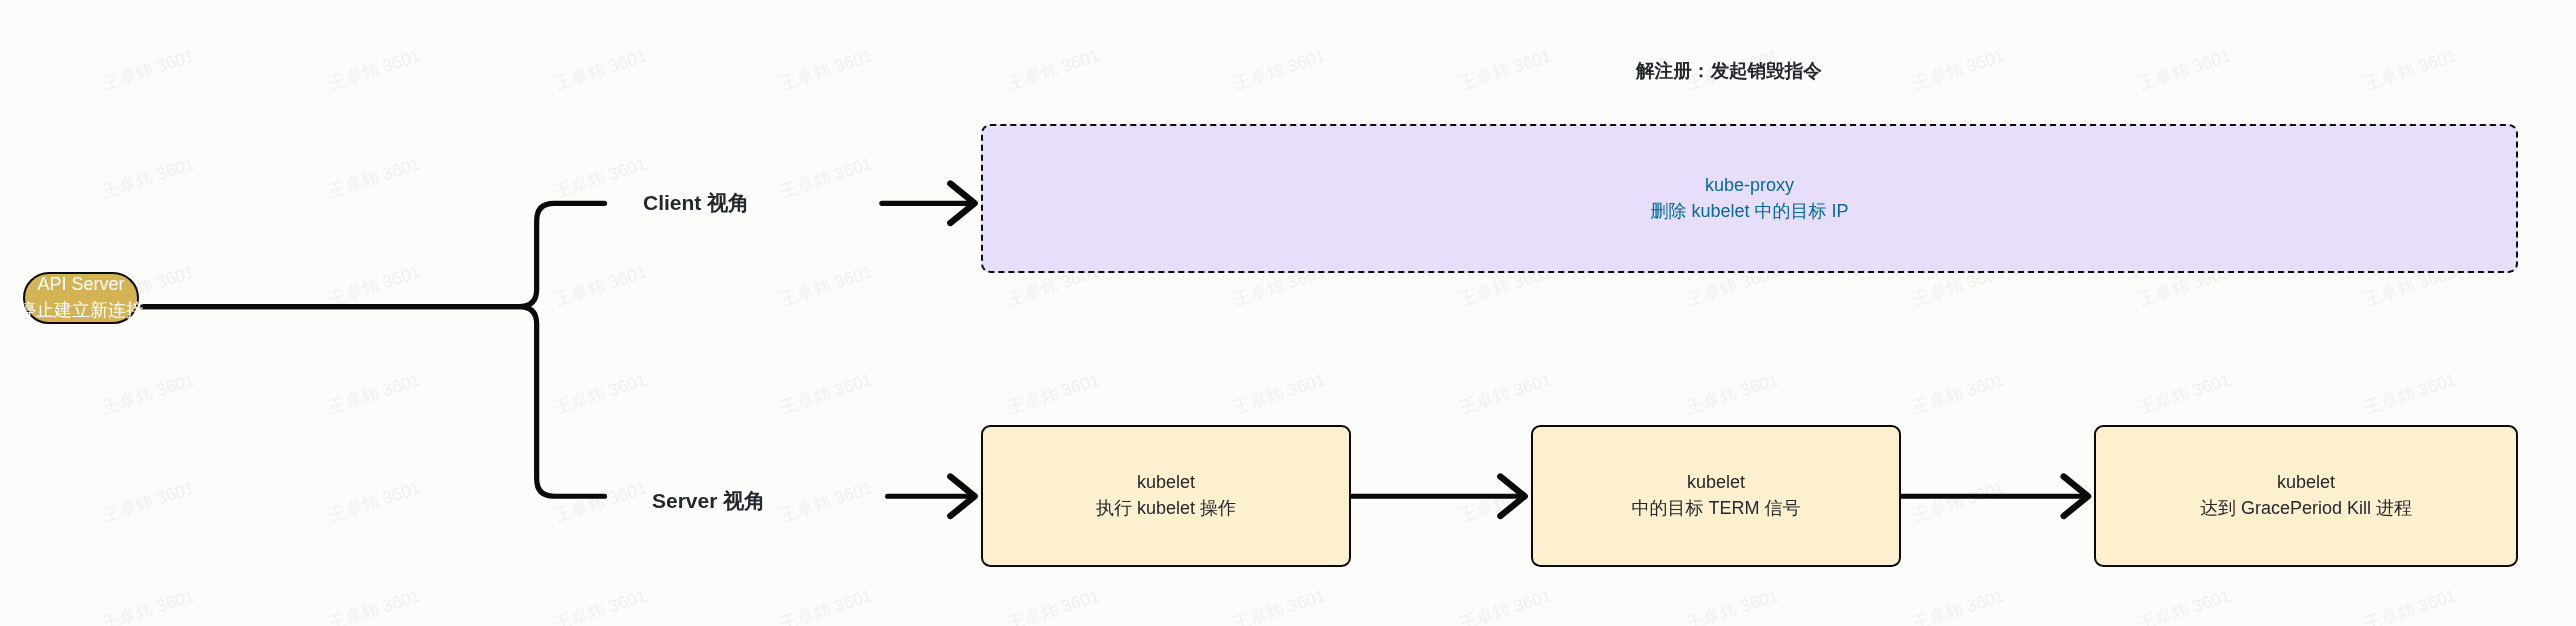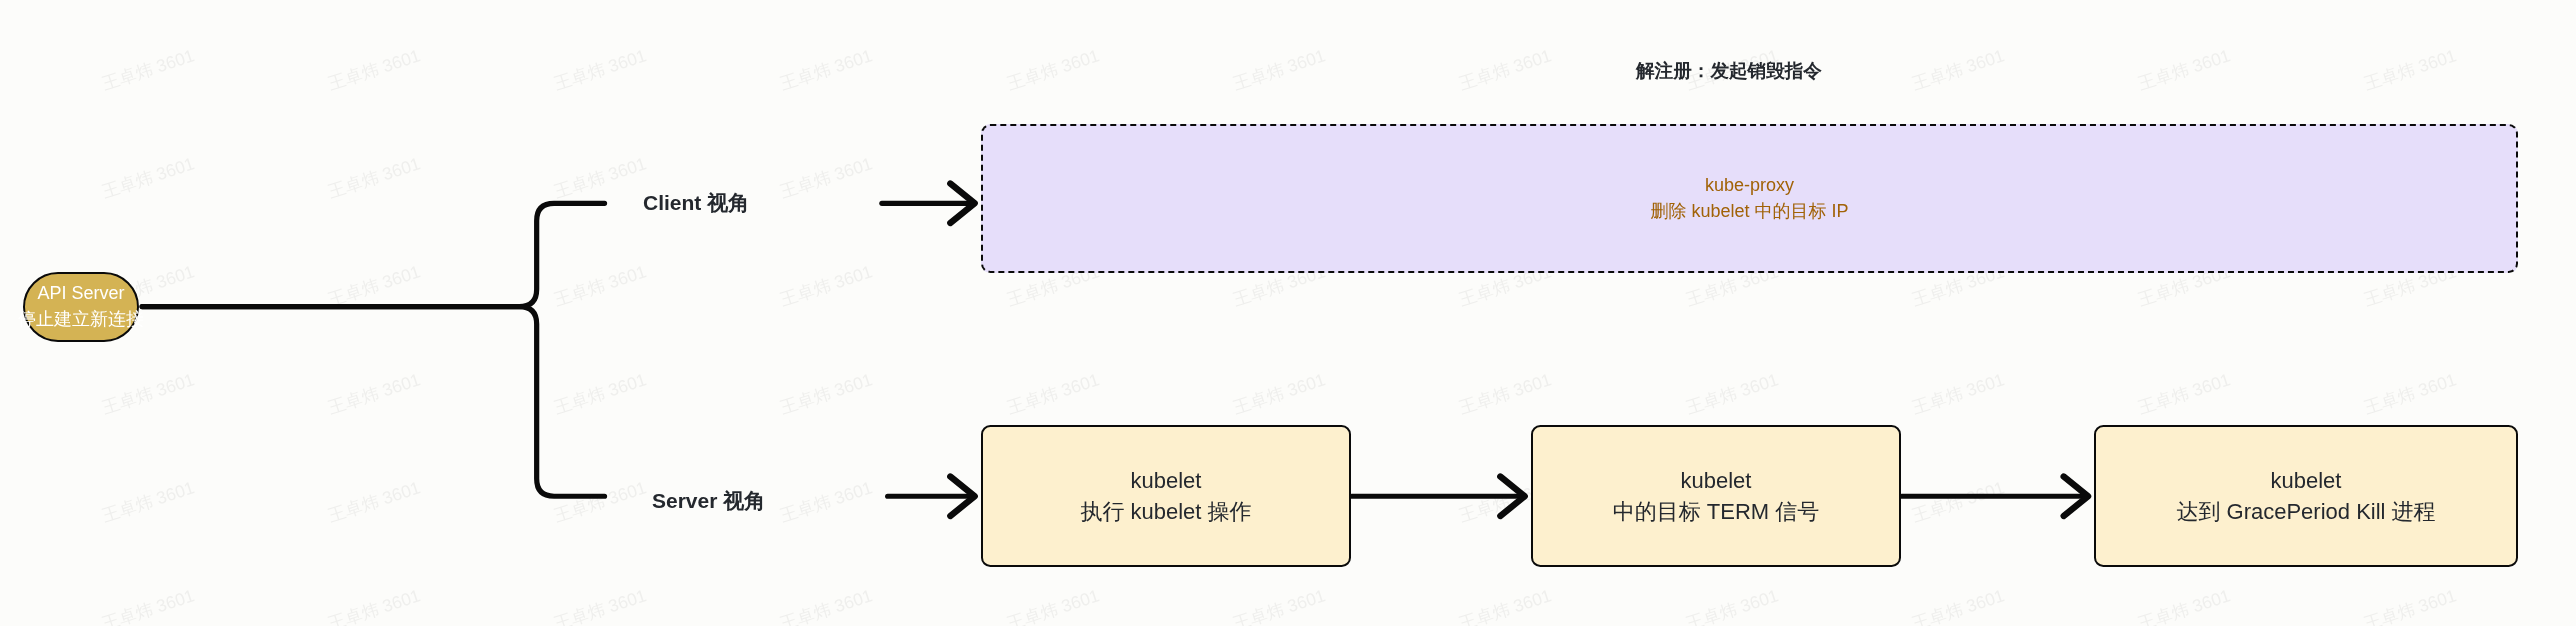--- a/index.html
+++ b/index.html
@@ -49,45 +49,45 @@
     flex-direction: column;
     align-items: center;
     justify-content: center;
     text-align: center;
     line-height: 1.42;
   }
   .node .ln { display: block; white-space: nowrap; }
 
   #node-api-server {
     left: 23px;  top: 272px;
-    width: 116px; height: 70px;
+    width: 116px; height: 52px;
     background: #D4B354;
     border: 2.9px solid #0A0A0A;
     border-radius: 35px;
     color: #FFFFFF;
     font-size: 18px;
   }
   .kubelet-box {
     background: #FDF0CE;
     border: 2.9px solid #0A0A0A;
     border-radius: 9.3px;
     color: #24282E;
-    font-size: 22px;
+    font-size: 18px;
   }
   #node-kubelet-prestop { left: 981px; top: 425px; width: 370px;  height: 142px; }
   #node-kubelet-term    { left: 1531px; top: 425px; width: 370px;  height: 142px; }
   #node-kubelet-kill    { left: 2094px; top: 425px; width: 424px;  height: 142px; }
 
   #node-kube-proxy {
     left: 981px; top: 124px;
     width: 1537px; height: 149px;
     background: #E6DEFA;
     border: 2.9px dashed #0A0A0A;
     border-radius: 9.3px;
-    color: #a16207;
+    color: #0369a1;
     font-size: 18px;
   }
 
   
   .edge-label {
     position: absolute;
     z-index: 2;
     font-weight: bold;
     color: #24282E;
     white-space: nowrap;

